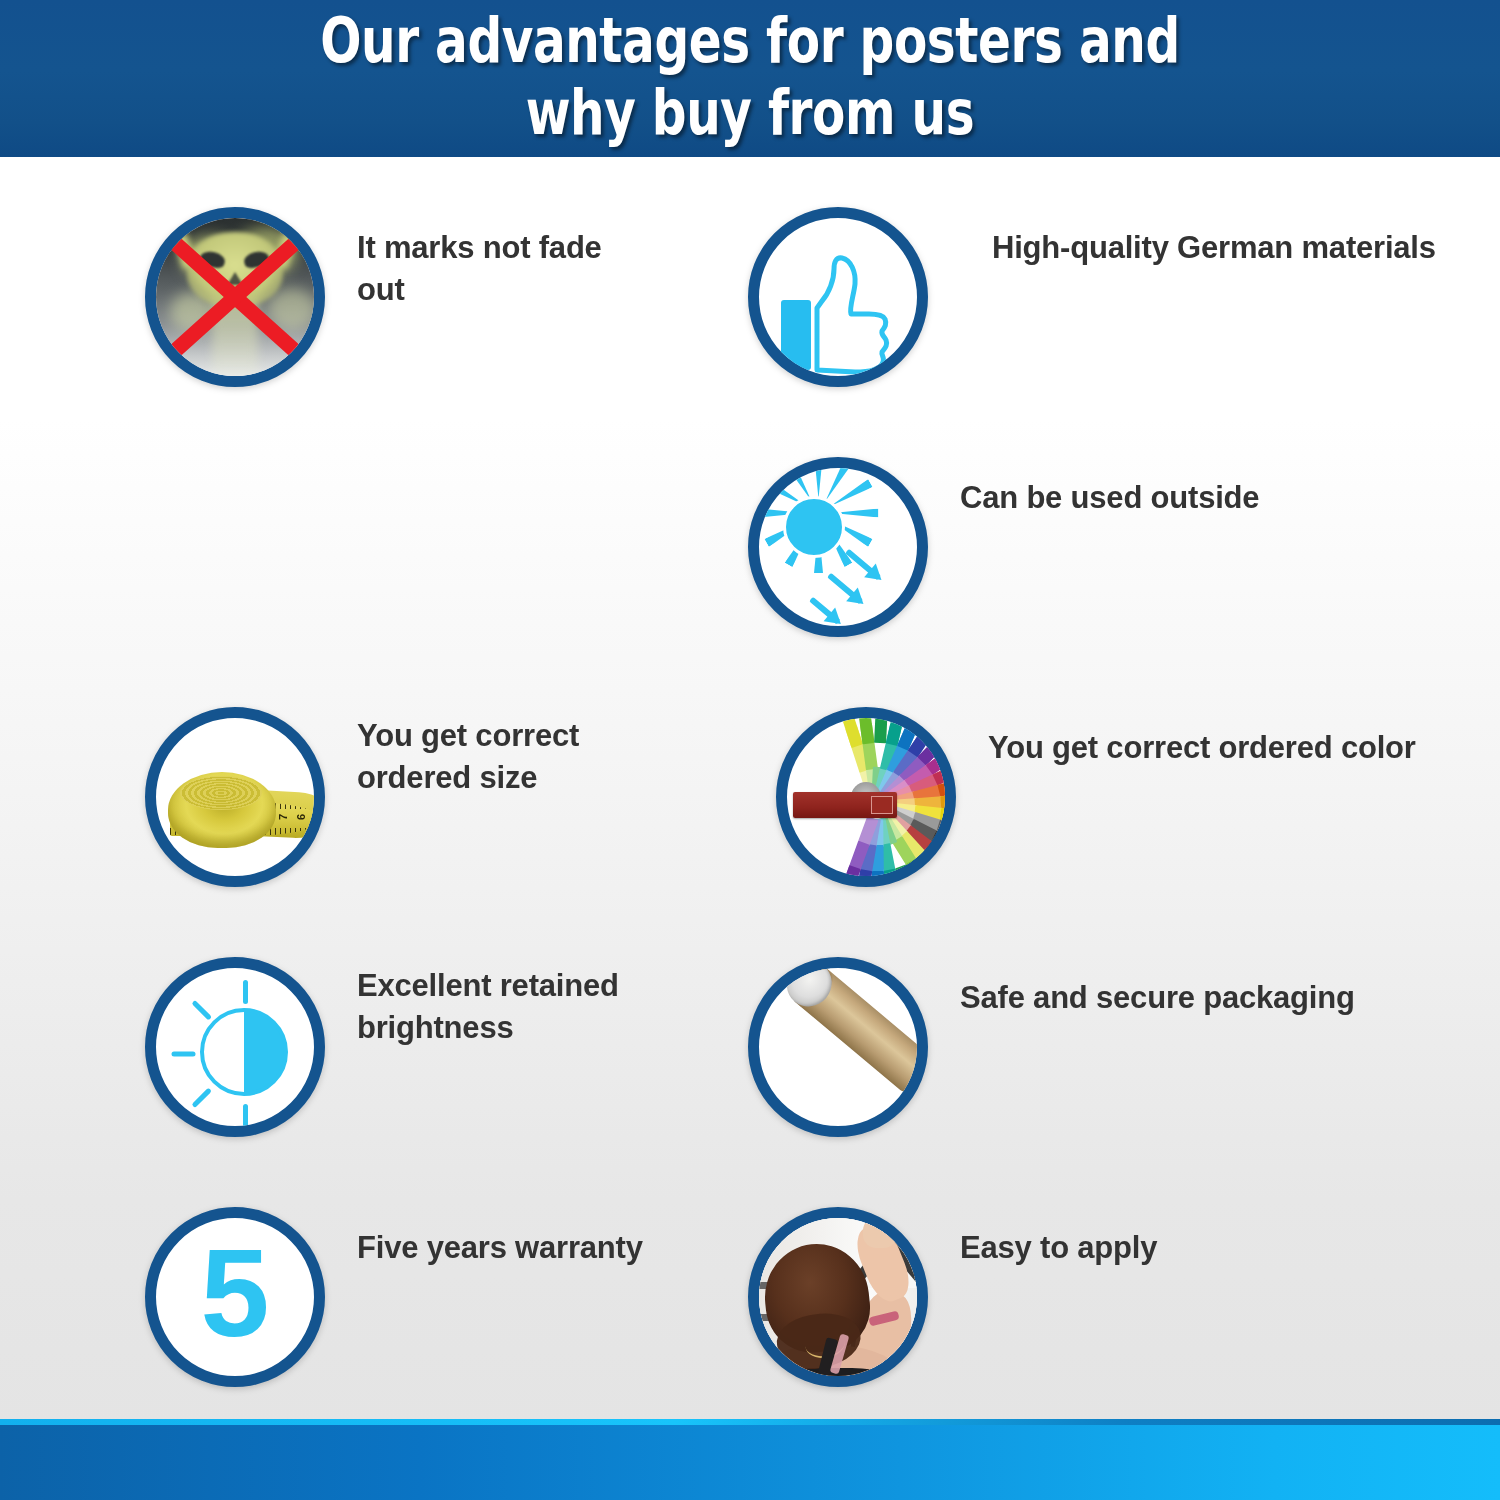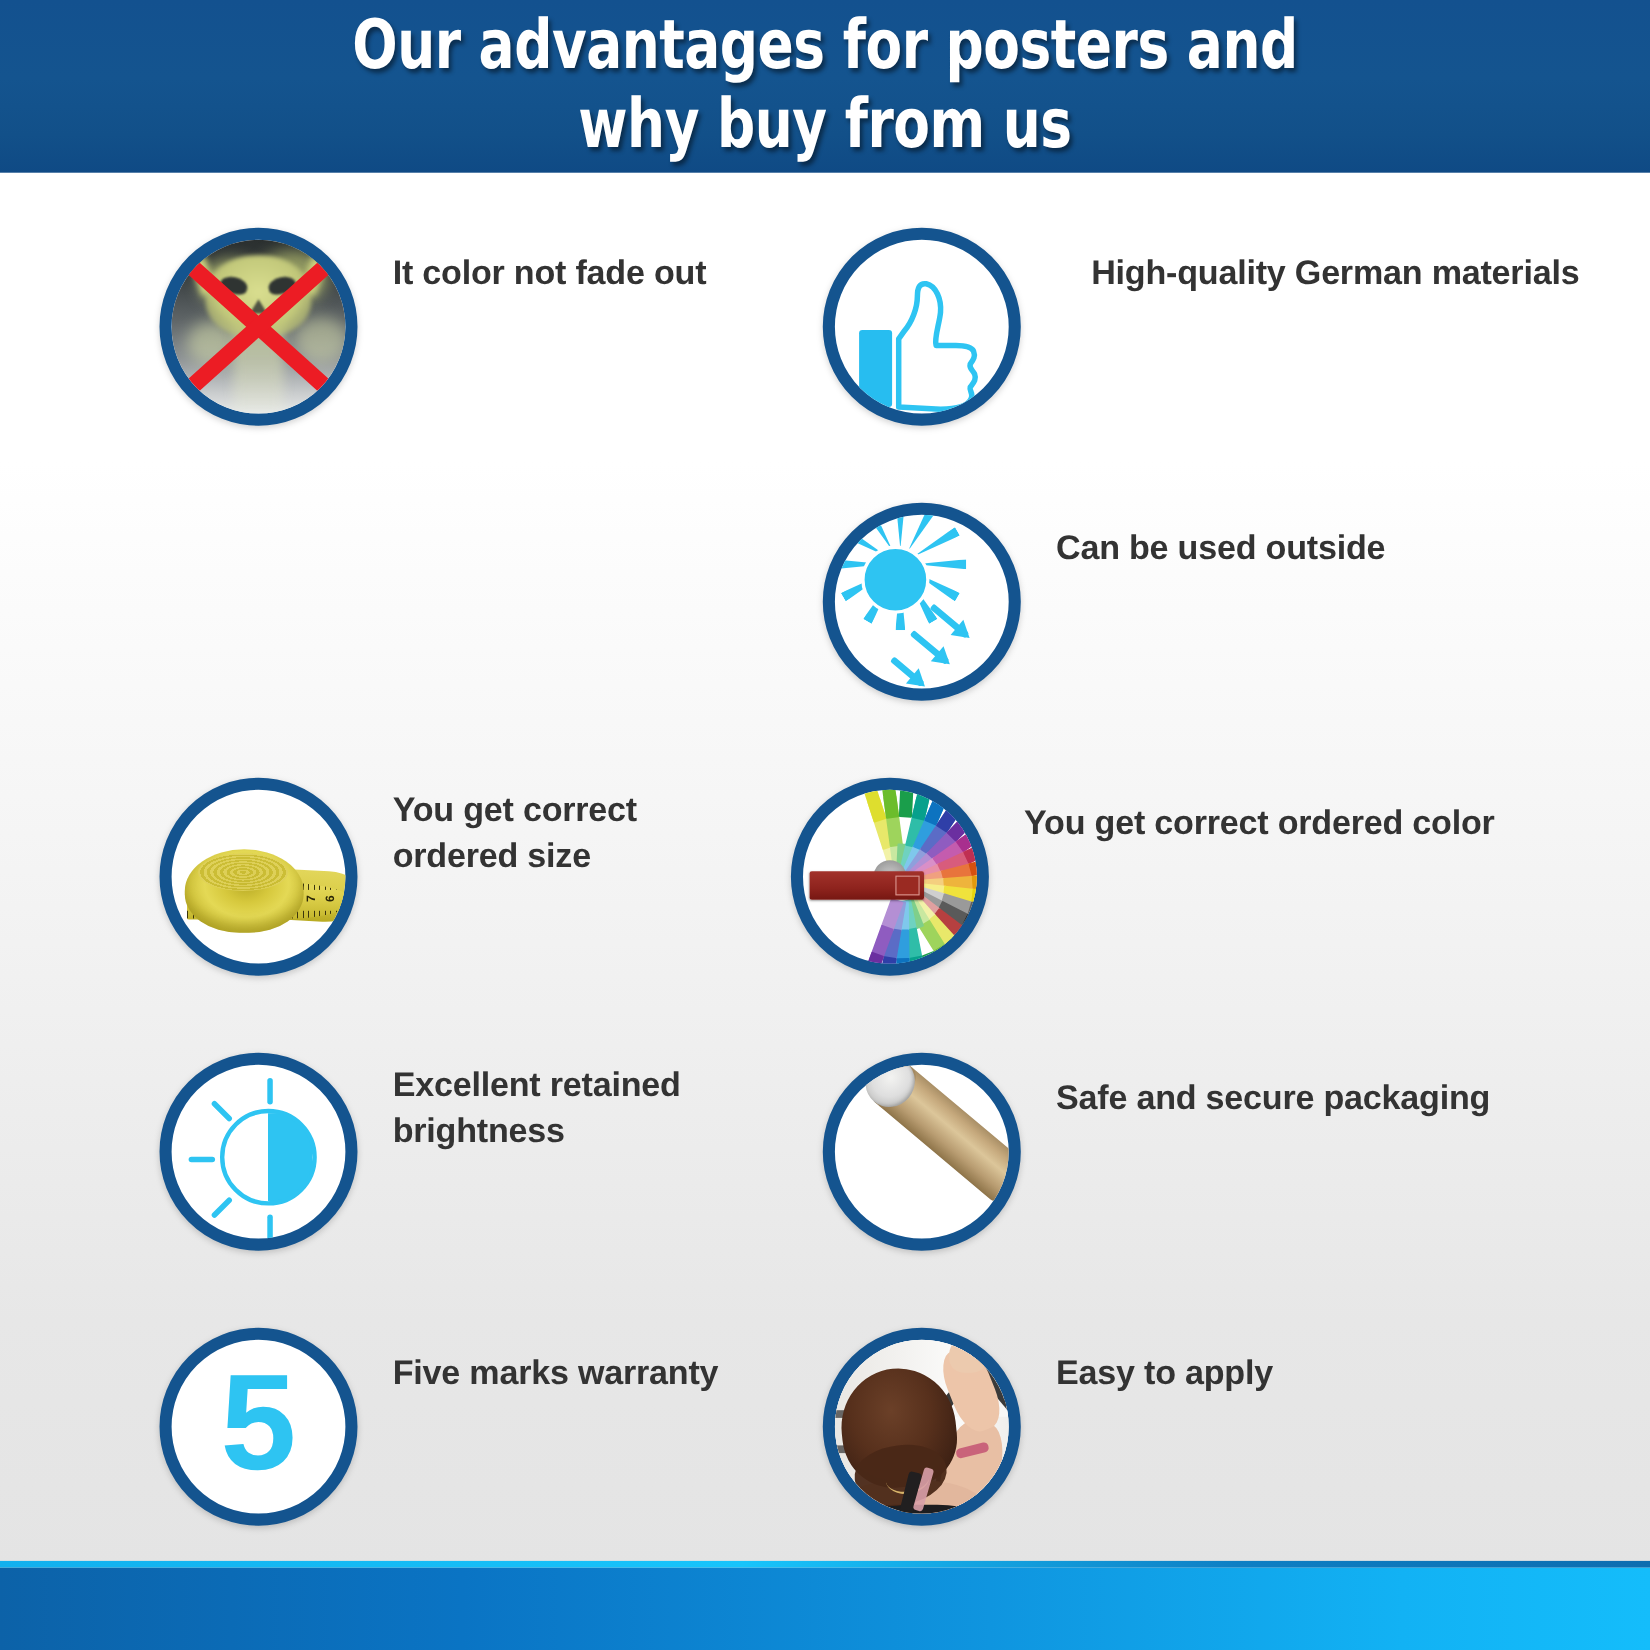--- a/index.html
+++ b/index.html
@@ -353,21 +353,21 @@
       <div class="horn r"></div>
       <div class="skull-head"></div>
       <div class="skull-eye l"></div>
       <div class="skull-eye r"></div>
       <div class="skull-nose"></div>
       <div class="redx">
         <span class="a"></span>
           <span class="b"></span>
       </div>
     </div>
-    <div class="label" style="left:212px; top:20px; width:300px;">It color not fade out</div>
+    <div class="label" style="left:212px; top:20px; width:300px;">It marks not fade out</div>
   </div>
 
   <div class="item" style="left:748px; top:50px; width:700px; height:190px;">
     <div class="circle shadow-soft">
       <div class="thumb-wrap">
         <div class="thumb-cuff"></div>
         <svg width="136" height="140" viewBox="0 0 136 140">
           <path d="M36 70 L36 132 L74 134 C92 134 100 130 102 124
                    C104 120 100 117 101 114 C104 110 107 107 105 102
                    C103 98 100 97 101 93 C104 89 106 86 104 81
@@ -419,21 +419,21 @@
       <div class="ray" style="transform:rotate(300deg);"></div>
       <div class="ray" style="transform:rotate(330deg);"></div>
       <div class="sun-core"></div>
       <div class="arrow" style="left:88px; top:80px;  width:42px; transform:rotate(40deg);"></div>
       <div class="arrow" style="left:70px; top:104px; width:42px; transform:rotate(40deg);"></div>
       <div class="arrow" style="left:52px; top:128px; width:36px; transform:rotate(40deg);"></div>
     </div>
     <div class="label" style="left:212px; top:20px; width:400px;">Can be used outside</div>
   </div>
 
-  <div class="item" style="left:719px; top:550px; width:700px; height:190px;">
+  <div class="item" style="left:776px; top:550px; width:700px; height:190px;">
     <div class="circle shadow-soft">
       <div class="fan" id="fan-blades">
           <div class="fan-blade" style="width: 28px; height: 12px; left: 50%; top: 50%; background: rgb(242, 242, 168); transform: translate(0px, -50%) rotate(-108deg) translateX(12px); transform-origin: left center;"></div>
           <div class="fan-blade" style="width: 46px; height: 12px; left: 50%; top: 50%; background: rgb(232, 232, 106); transform: translate(0px, -50%) rotate(-108deg) translateX(38px); transform-origin: left center;"></div>
           <div class="fan-blade" style="width: 64px; height: 12px; left: 50%; top: 50%; background: rgb(222, 222, 46); transform: translate(0px, -50%) rotate(-108deg) translateX(64px); transform-origin: left center;"></div>
           <div class="fan-blade" style="width: 28px; height: 12px; left: 50%; top: 50%; background: rgb(201, 232, 160); transform: translate(0px, -50%) rotate(-97.619deg) translateX(12px); transform-origin: left center;"></div>
           <div class="fan-blade" style="width: 46px; height: 12px; left: 50%; top: 50%; background: rgb(158, 212, 92); transform: translate(0px, -50%) rotate(-97.619deg) translateX(38px); transform-origin: left center;"></div>
           <div class="fan-blade" style="width: 64px; height: 12px; left: 50%; top: 50%; background: rgb(108, 189, 43); transform: translate(0px, -50%) rotate(-97.619deg) translateX(64px); transform-origin: left center;"></div>
           <div class="fan-blade" style="width: 28px; height: 12px; left: 50%; top: 50%; background: rgb(127, 207, 138); transform: translate(0px, -50%) rotate(-87.2381deg) translateX(12px); transform-origin: left center;"></div>
           <div class="fan-blade" style="width: 46px; height: 12px; left: 50%; top: 50%; transform: translate(0px, -50%) rotate(-87.2381deg) translateX(38px); transform-origin: left center;"></div>
@@ -525,21 +525,21 @@
         <div class="tube-cap"></div>
       </div>
     </div>
     <div class="label" style="left:212px; top:20px; width:480px;">Safe and secure packaging</div>
   </div>
 
   <div class="item" style="left:145px; top:1050px; width:560px; height:190px;">
     <div class="circle shadow-soft">
       <div class="num5">5</div>
     </div>
-    <div class="label" style="left:212px; top:20px; width:400px;">Five marks warranty</div>
+    <div class="label" style="left:212px; top:20px; width:400px;">Five years warranty</div>
   </div>
 
   <div class="item" style="left:748px; top:1050px; width:700px; height:190px;">
     <div class="circle shadow-soft">
       <div class="photo">
         <div class="wall"></div>
         <div class="wall-shelf" style="top:64px;"></div>
         <div class="wall-shelf" style="top:96px;"></div>
         <div class="decal"></div>
         <div class="decal-tri"></div>

